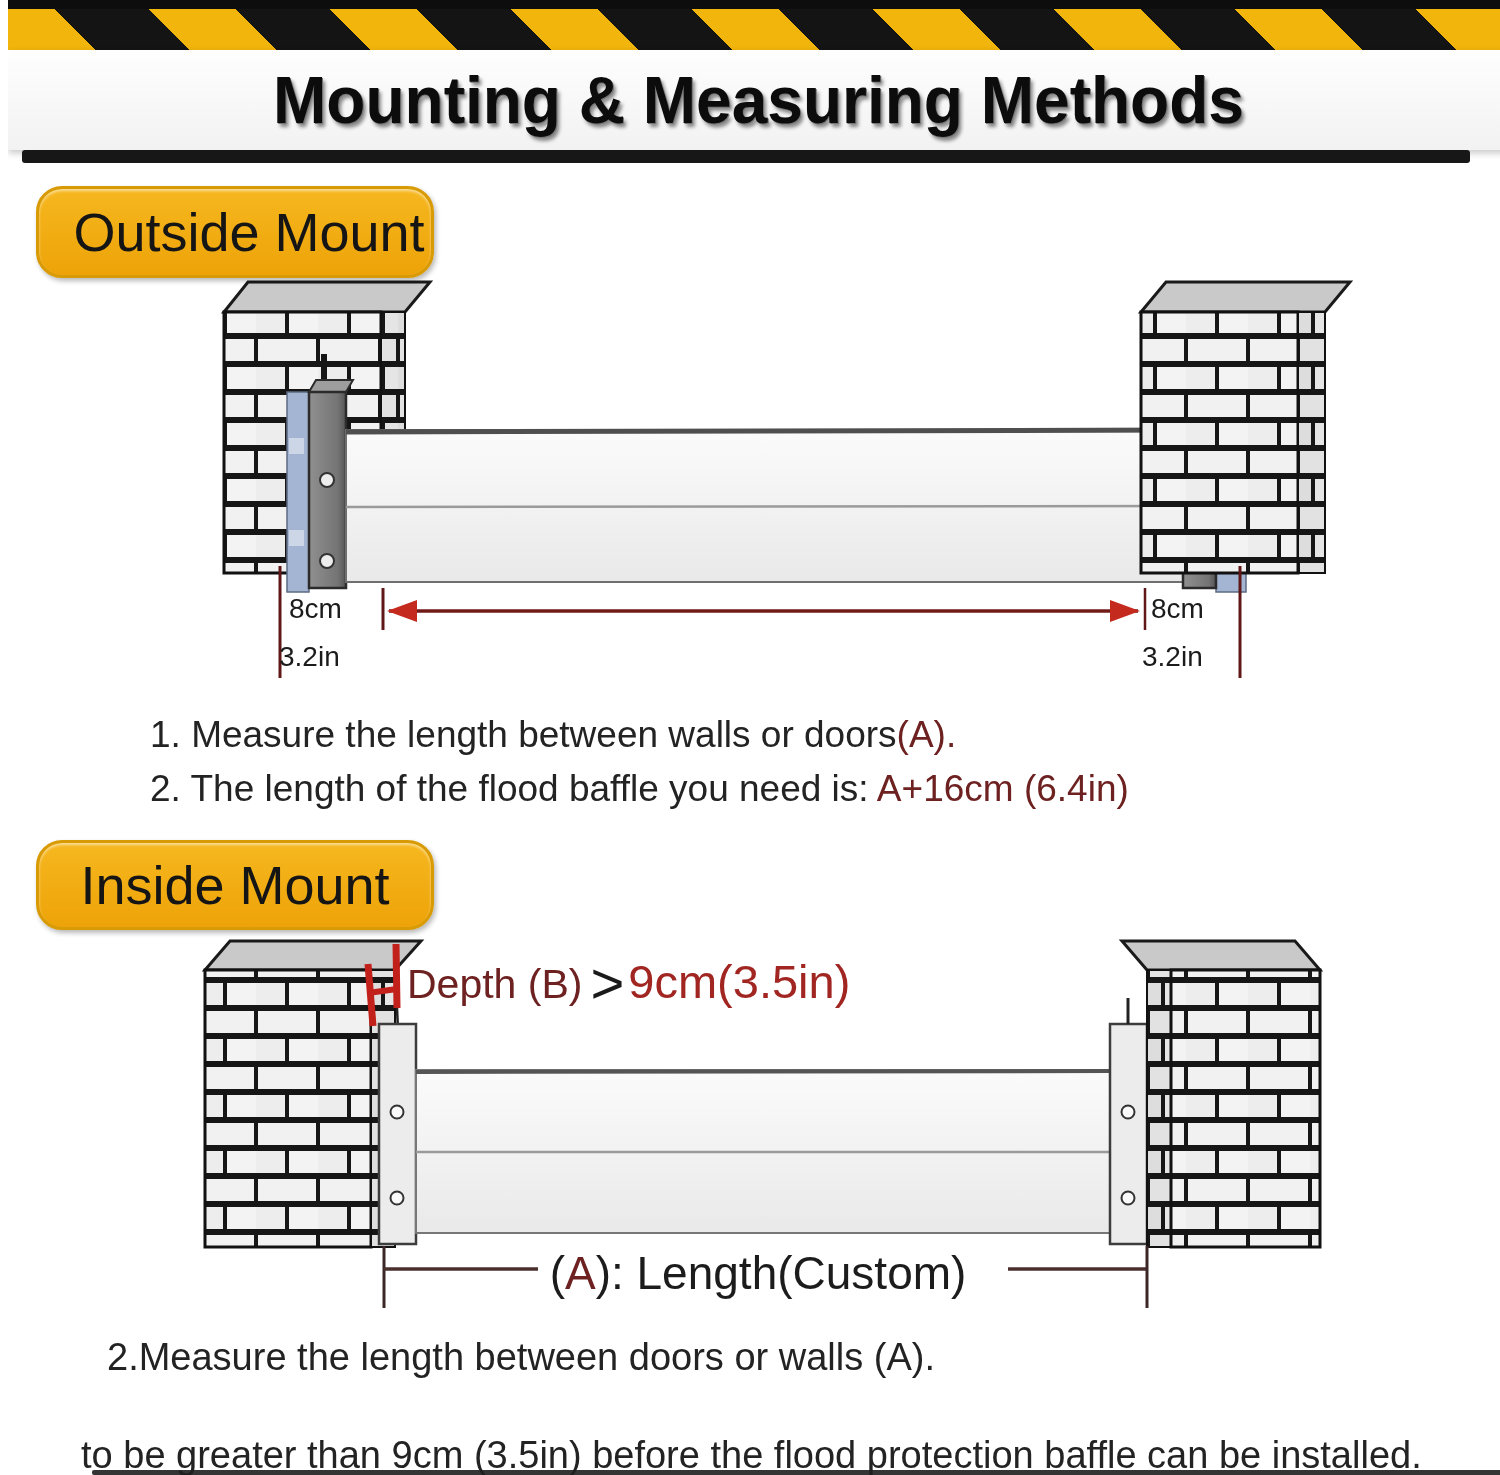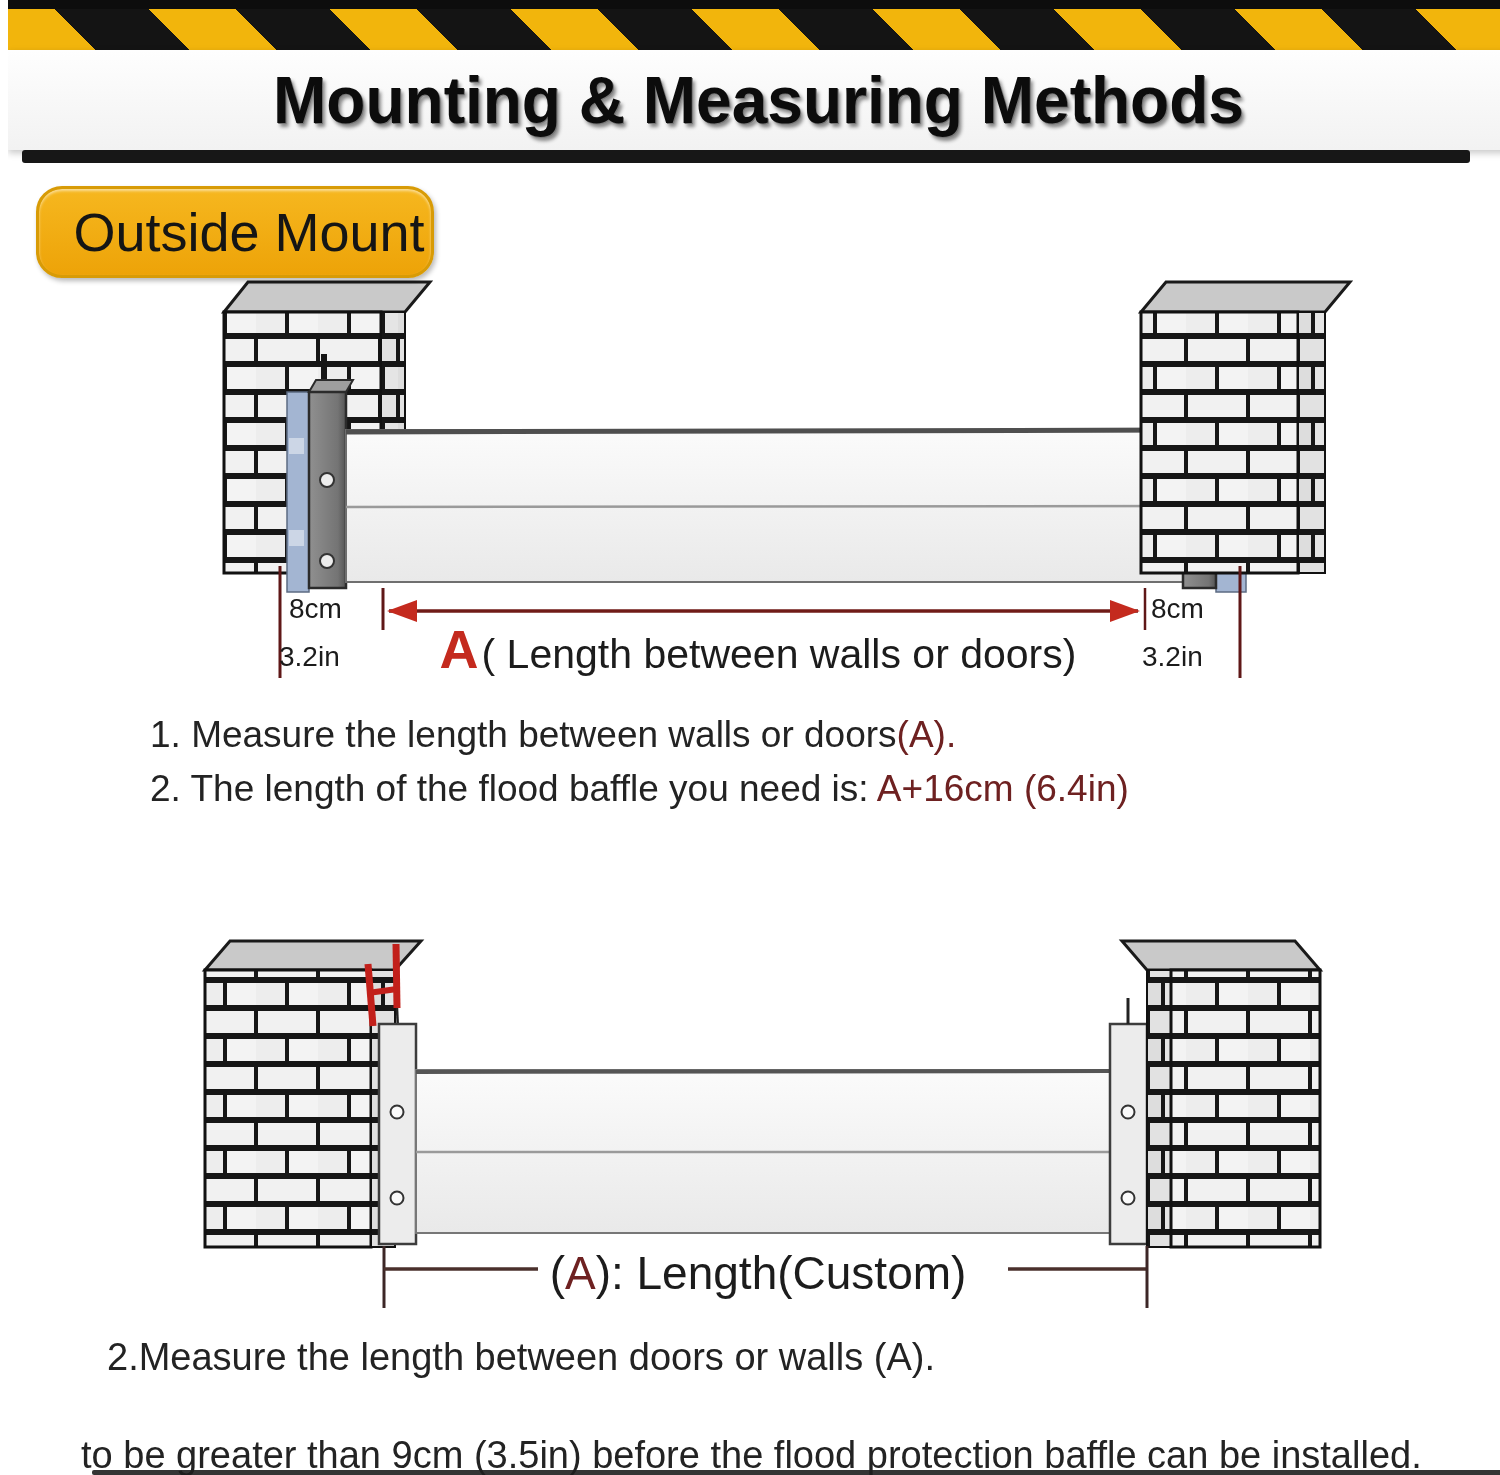--- a/index.html
+++ b/index.html
@@ -189,37 +189,40 @@
   <div class="stripe-band"></div>
   <div class="top-black-bar"></div>
   <div class="title-panel">
     <div class="title-text">Mounting &amp; Measuring Methods</div>
   </div>
   <div class="under-bar"></div>
 
   <div class="badge outside">
     <span>Outside Mount</span>
   </div>
+  <div class="badge inside">
+    <span>Inside Mount</span>
+  </div>
 
   <div class="dim" style="left:281px;top:586px;">8cm</div>
   <div class="dim" style="left:271px;top:634px;">3.2in</div>
   <div class="dim" style="left:1143px;top:586px;">8cm</div>
   <div class="dim" style="left:1134px;top:634px;">3.2in</div>
 
-  <div class="span-label-outside">
-    <span class="bigA">A</span><span>( Length between walls or doors)</span>
-  </div>
 
   <div class="step s1-1">
     <span>1. Measure the length between walls or doors</span><span class="maroon">(A).</span>
   </div>
   <div class="step s1-2">
     <span>2. The length of the flood baffle you need is: </span><span class="maroon">A+16cm (6.4in)</span>
   </div>
 
+  <div class="depth-label">
+    <span>Depth (B)</span><span class="gt">&gt;</span><span class="num">9cm(3.5in)</span>
+  </div>
 
   <div class="span-label-inside">
     <span>(</span><span class="midA">A</span><span>): Length(Custom)</span>
   </div>
 
   <div class="step b s2-1">
     <span>2.Measure the length between doors or walls (A).</span>
   </div>
   <div class="step b s2-3">
     <span>to be greater than 9cm (3.5in) before the flood protection baffle can be installed.</span>

